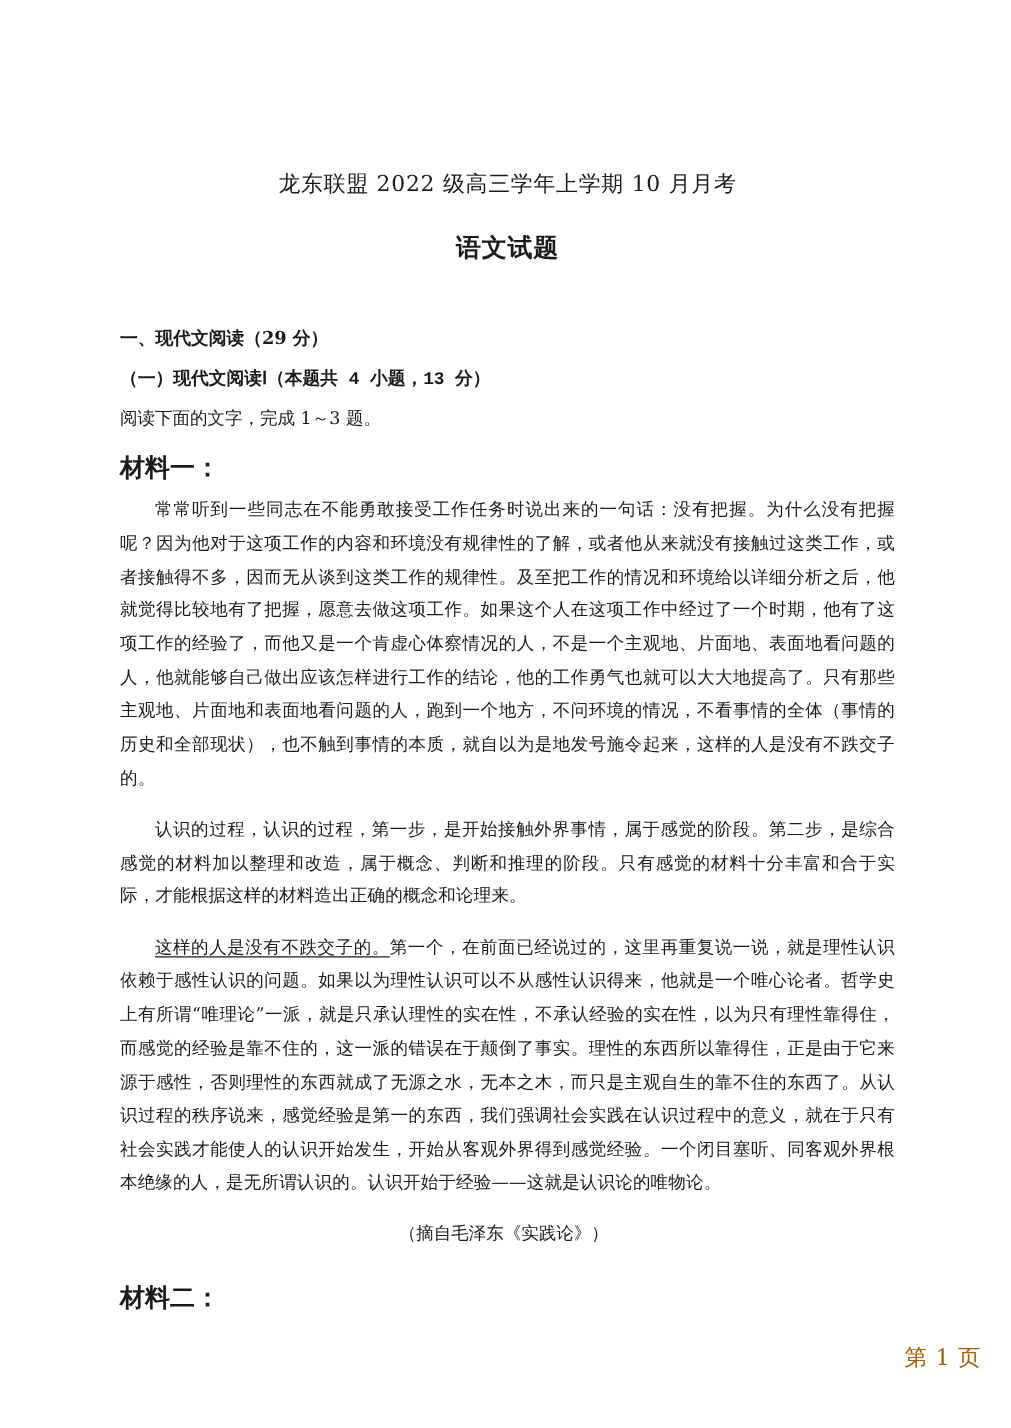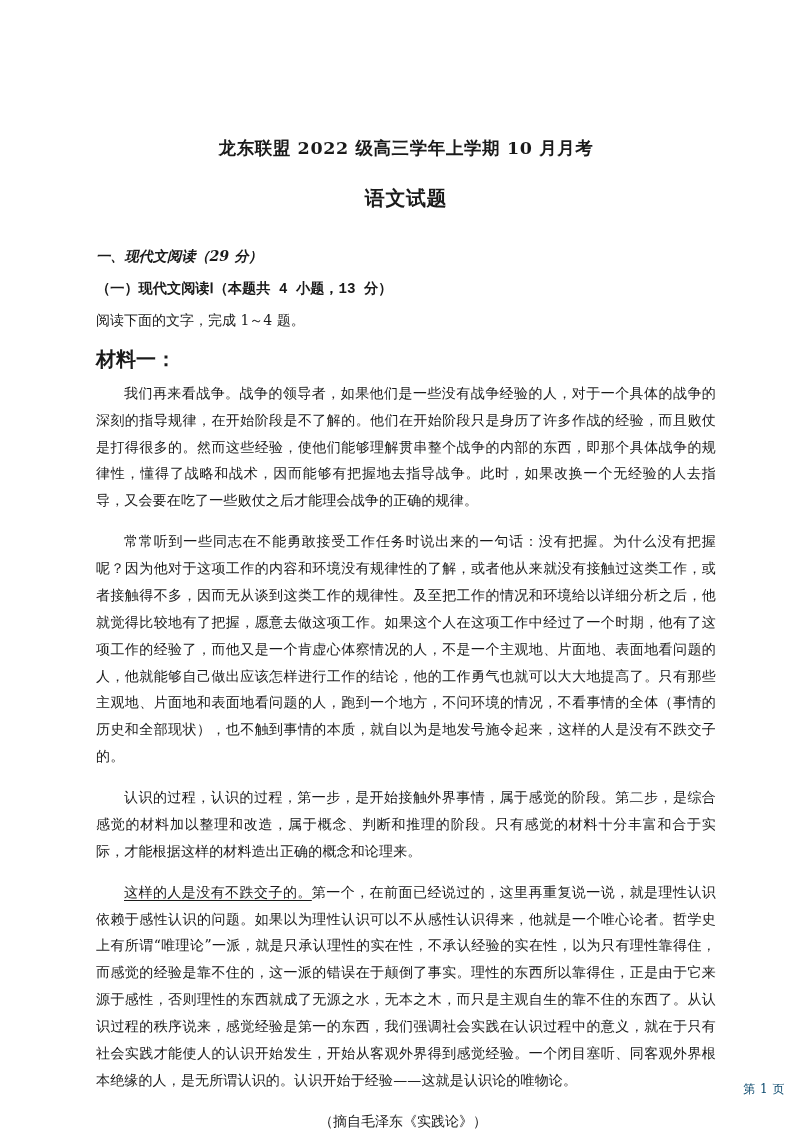--- a/index.html
+++ b/index.html
@@ -22,39 +22,38 @@
   }
   .content {
     position: absolute;
     left: 96px;
     top: 0;
     width: 620px;
   }
   .doc-title {
     text-align: center;
     font-size: 17.5px;
-    font-weight: bold;
+    font-weight: normal;
     letter-spacing: 0.6px;
     margin-top: 135px;
     line-height: 1.5;
   }
   .doc-subtitle {
     text-align: center;
     font-size: 20px;
     font-weight: bold;
     letter-spacing: 0.6px;
     margin-top: 22px;
     line-height: 1.5;
   }
   .section-head {
     font-size: 14.2px;
     font-weight: bold;
-    margin-top: 30px;
+    margin-top: 45px;
     line-height: 1.9;
-    font-style: italic;
   }
   .sub-head {
     font-size: 14.2px;
     font-weight: bold;
     margin-top: 6px;
     line-height: 1.9;
     font-family: Liberation Mono, monospace;
   }
   .instruction {
     font-size: 14px;
@@ -87,40 +86,39 @@
     line-height: 1.9;
     padding-right: 6px;
   }
   .mat-label.second {
     margin-top: 18px;
   }
   .page-number {
     position: absolute;
     right: 24px;
     bottom: 44px;
-    font-size: 12px;
-    color: #0c4a6e;
+    font-size: 18px;
+    color: #a16207;
     letter-spacing: 0.5px;
   }
 </style>
 </head>
 <body>
 
 <div class="page">
   <div class="content">
 
     <div class="doc-title">龙东联盟 2022 级高三学年上学期 10 月月考</div>
     <div class="doc-subtitle">语文试题</div>
 
     <div class="section-head">一、现代文阅读（29 分）</div>
     <div class="sub-head">（一）现代文阅读Ⅰ（本题共 4 小题，13 分）</div>
-    <div class="instruction">阅读下面的文字，完成 1～4 题。</div>
+    <div class="instruction">阅读下面的文字，完成 1～3 题。</div>
     <div class="mat-label">材料一：</div>
 
-    <p class="para">我们再来看战争。战争的领导者，如果他们是一些没有战争经验的人，对于一个具体的战争的深刻的指导规律，在开始阶段是不了解的。他们在开始阶段只是身历了许多作战的经验，而且败仗是打得很多的。然而这些经验，使他们能够理解贯串整个战争的内部的东西，即那个具体战争的规律性，懂得了战略和战术，因而能够有把握地去指导战争。此时，如果改换一个无经验的人去指导，又会要在吃了一些败仗之后才能理会战争的正确的规律。</p>
     <p class="para">常常听到一些同志在不能勇敢接受工作任务时说出来的一句话：没有把握。为什么没有把握呢？因为他对于这项工作的内容和环境没有规律性的了解，或者他从来就没有接触过这类工作，或者接触得不多，因而无从谈到这类工作的规律性。及至把工作的情况和环境给以详细分析之后，他就觉得比较地有了把握，愿意去做这项工作。如果这个人在这项工作中经过了一个时期，他有了这项工作的经验了，而他又是一个肯虚心体察情况的人，不是一个主观地、片面地、表面地看问题的人，他就能够自己做出应该怎样进行工作的结论，他的工作勇气也就可以大大地提高了。只有那些主观地、片面地和表面地看问题的人，跑到一个地方，不问环境的情况，不看事情的全体（事情的历史和全部现状），也不触到事情的本质，就自以为是地发号施令起来，这样的人是没有不跌交子的。</p>
     <p class="para">认识的过程，认识的过程，第一步，是开始接触外界事情，属于感觉的阶段。第二步，是综合感觉的材料加以整理和改造，属于概念、判断和推理的阶段。只有感觉的材料十分丰富和合于实际，才能根据这样的材料造出正确的概念和论理来。</p>
 
     <p class="para"><span class="u">这样的人是没有不跌交子的。</span><span>第一个，在前面已经说过的，这里再重复说一说，就是理性认识依赖于感性认识的问题。如果以为理性认识可以不从感性认识得来，他就是一个唯心论者。哲学史上有所谓“唯理论”一派，就是只承认理性的实在性，不承认经验的实在性，以为只有理性靠得住，而感觉的经验是靠不住的，这一派的错误在于颠倒了事实。理性的东西所以靠得住，正是由于它来源于感性，否则理性的东西就成了无源之水，无本之木，而只是主观自生的靠不住的东西了。从认识过程的秩序说来，感觉经验是第一的东西，我们强调社会实践在认识过程中的意义，就在于只有社会实践才能使人的认识开始发生，开始从客观外界得到感觉经验。一个闭目塞听、同客观外界根本绝缘的人，是无所谓认识的。认识开始于经验——这就是认识论的唯物论。</span></p>
 
     <div class="attribution">（摘自毛泽东《实践论》）</div>
 
     <div class="mat-label second">材料二：</div>
 
   </div>

